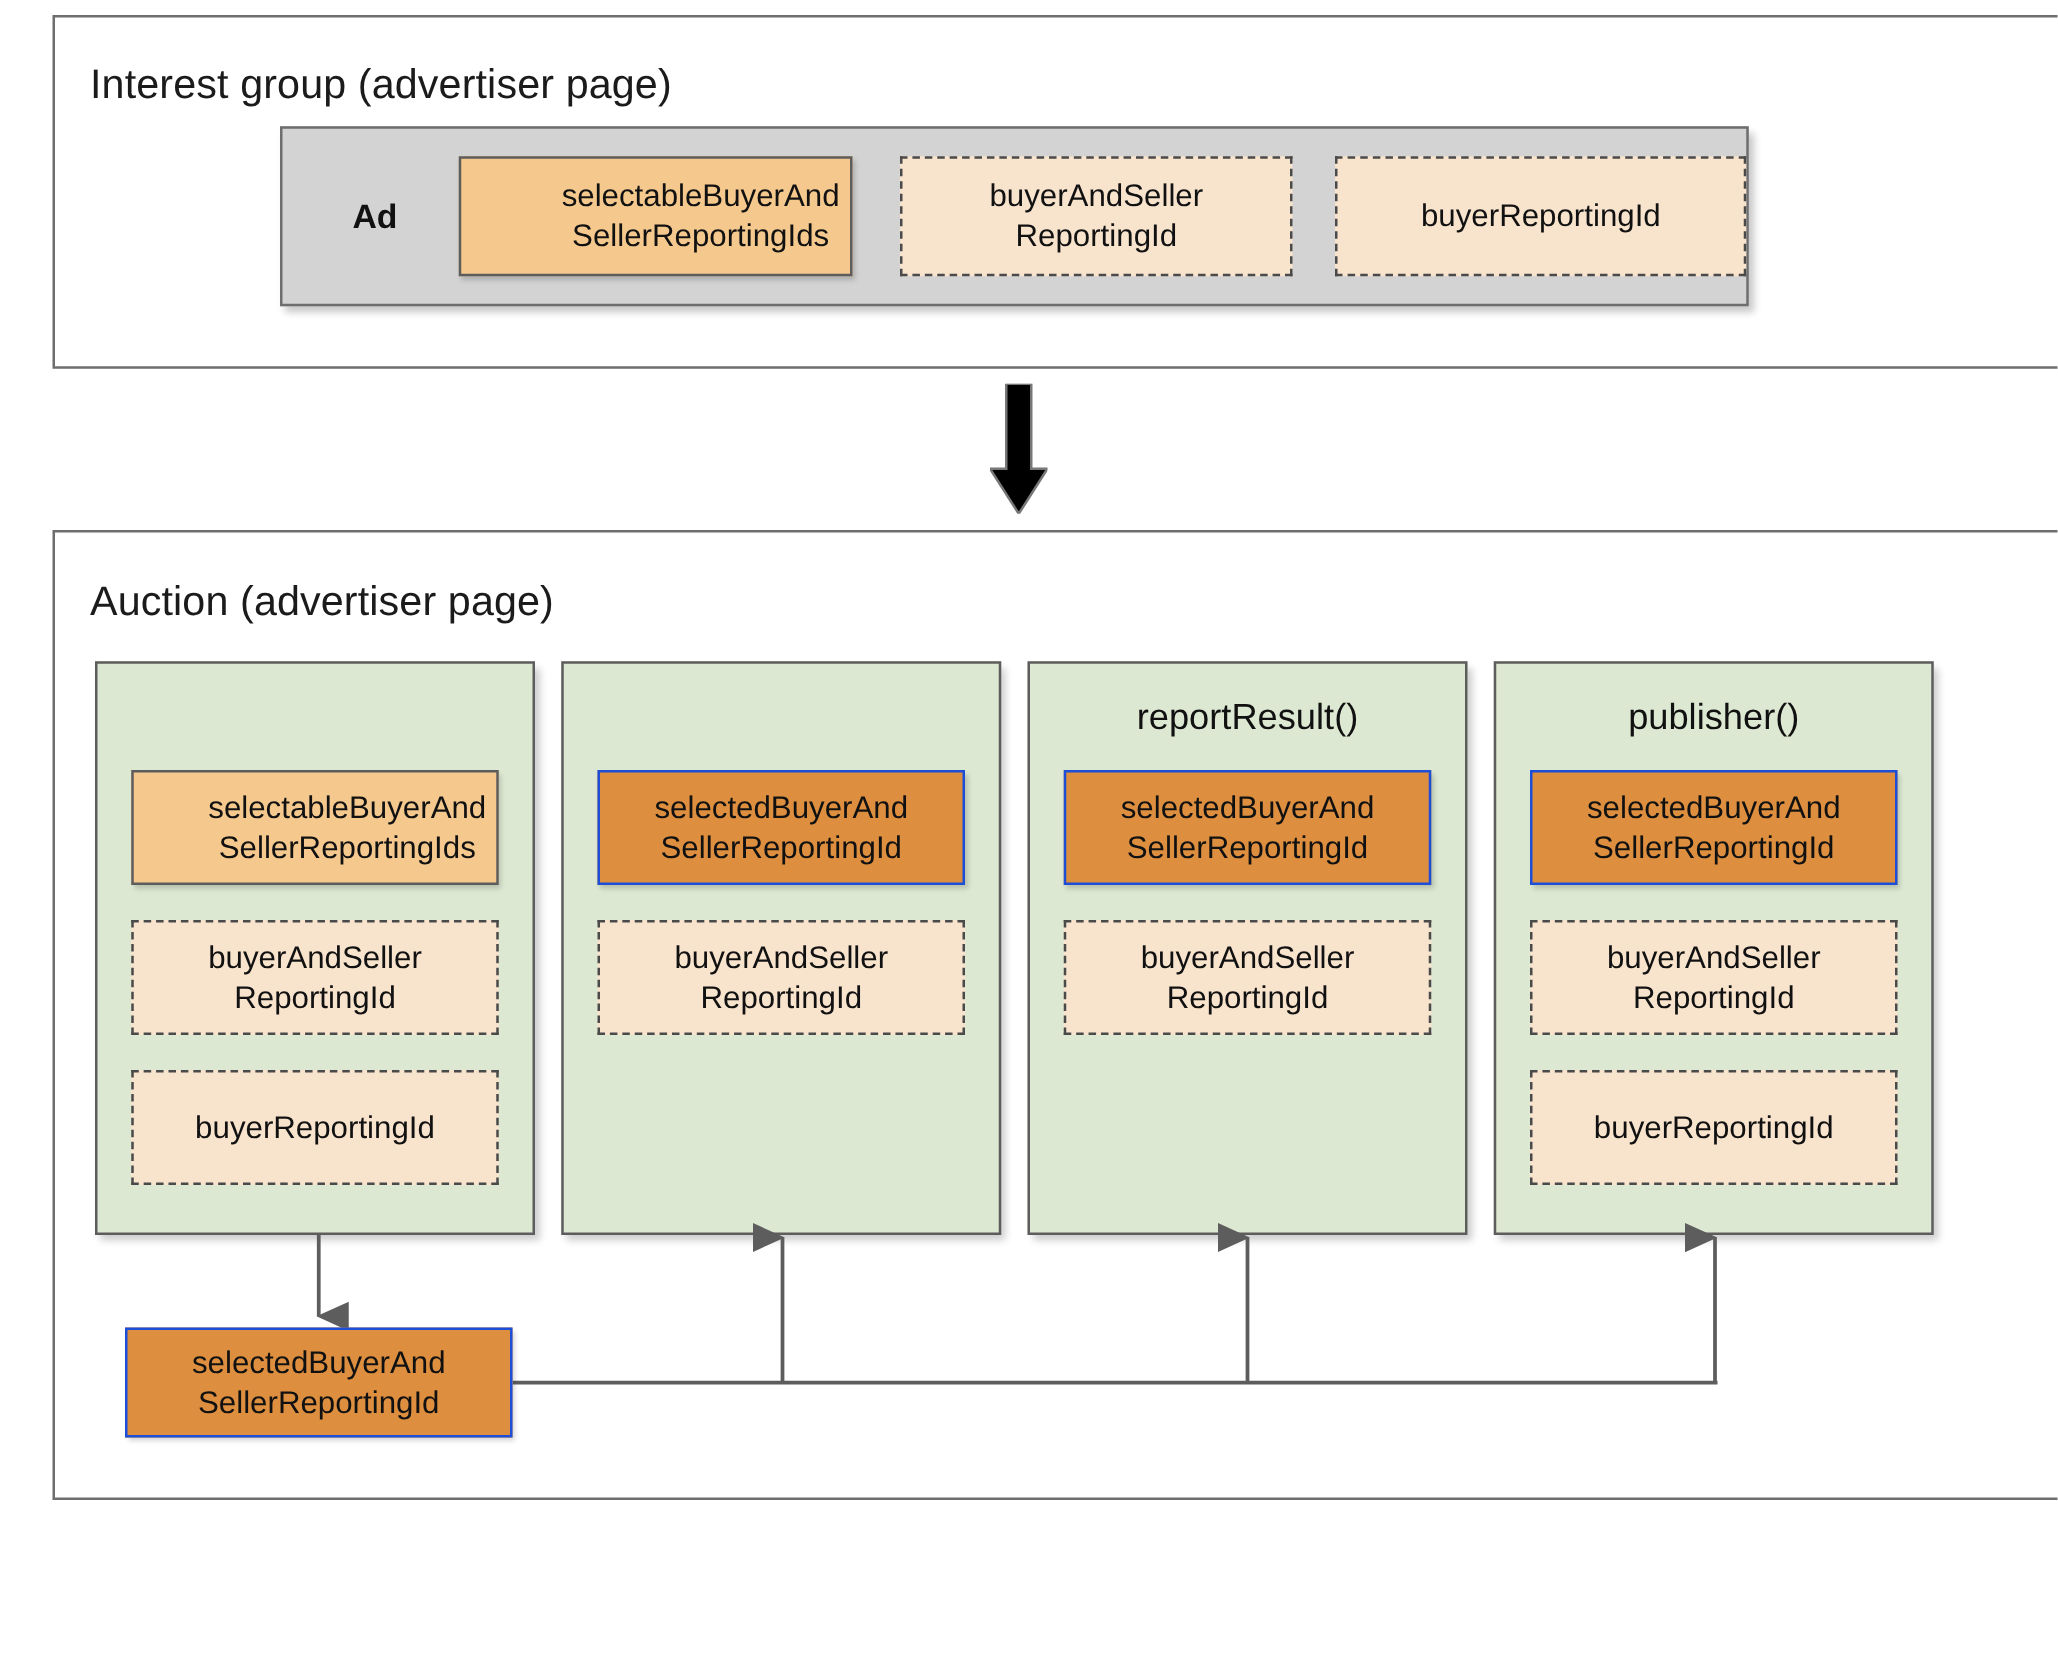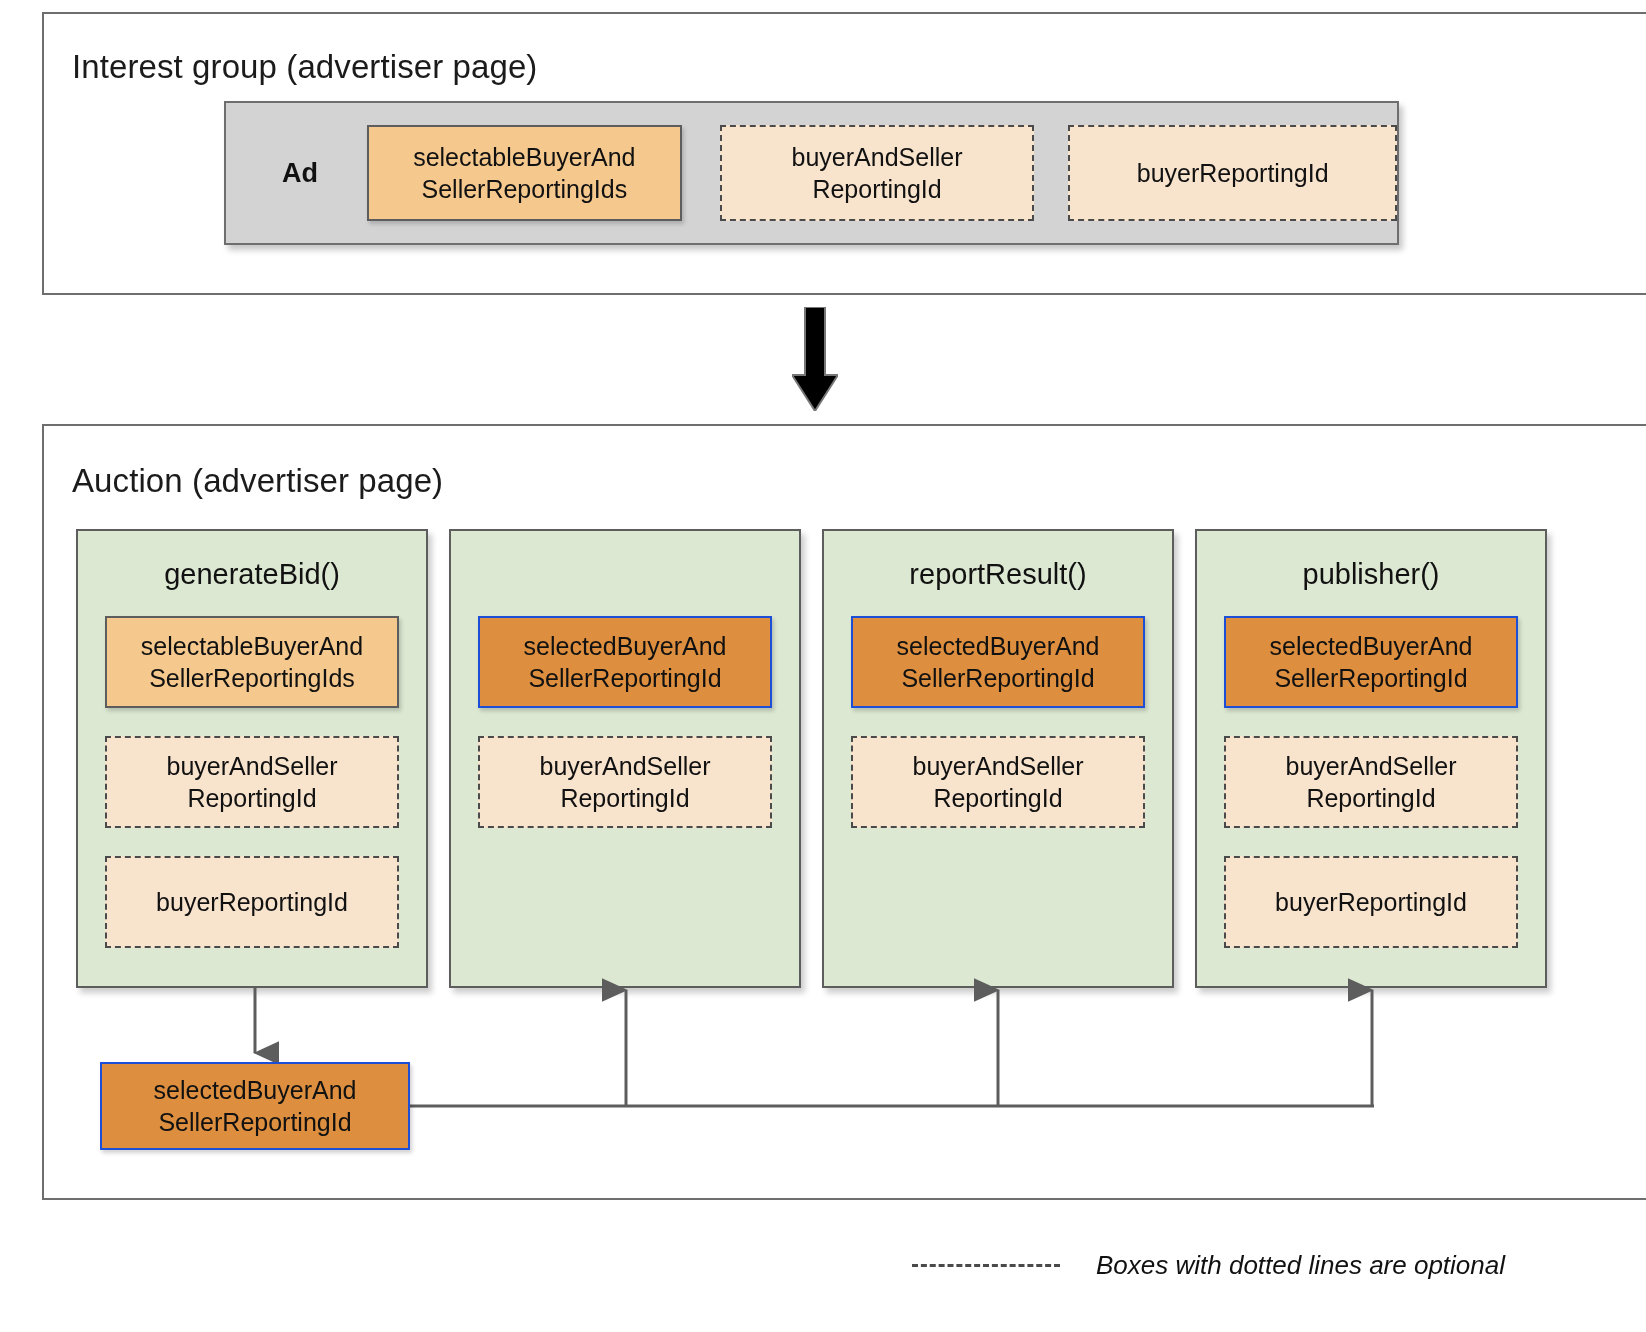--- a/index.html
+++ b/index.html
@@ -74,20 +74,21 @@
     text-align: center;
     font-size: 25px;
     line-height: 1.28;
     color: #111111;
     padding: 0 8px;
   }
   .idbox.solid-light {
     background: #f5c98e;
     border: 2px solid #5d5d5d;
     box-shadow: 2px 3px 4px rgba(0,0,0,0.18);
+    justify-content: flex-end;
   }
   .idbox.solid-dark {
     background: #dd8f3f;
     border: 2px solid #1d4ed8;
     box-shadow: 2px 3px 4px rgba(0,0,0,0.18);
   }
   .idbox.dashed {
     background: #f8e3cd;
     border: 2px dashed #4a4a4a;
   }
@@ -203,21 +204,20 @@
 
   <svg id="flow-arrow" viewBox="0 0 46 104">
     <polygon points="13,0 33,0 33,68 46,68 23,104 0,68 13,68" fill="#000000" stroke="#777777" stroke-width="2"></polygon>
   </svg>
 
   <div class="panel" id="panel-auction">
     <div class="panel-title" id="title-auction">Auction (advertiser page)</div>
   </div>
 
   <div class="func-col" id="col-0">
-    <div class="func-title">generateBid()</div>
     <div class="func-items">
       <div class="idbox solid-light">
         <span>selectableBuyerAnd<br>SellerReportingIds</span>
       </div>
       <div class="idbox dashed">
         <span>buyerAndSeller<br>ReportingId</span>
       </div>
       <div class="idbox dashed">
         <span>buyerReportingId</span>
       </div>
@@ -280,18 +280,14 @@
 
     <line x1="966" y1="146" x2="966" y2="30" stroke="#5d5d5d" stroke-width="3" marker-end="url(#arrow-up)"></line>
 
     <line x1="1340" y1="146" x2="1340" y2="30" stroke="#5d5d5d" stroke-width="3" marker-end="url(#arrow-up)"></line>
   </svg>
 
   <div class="idbox solid-dark" id="selected-box">
     <span>selectedBuyerAnd<br>SellerReportingId</span>
   </div>
 
-  <div id="legend">
-    <div id="legend-dash"></div>
-    <div id="legend-label">Boxes with dotted lines are optional</div>
-  </div>
 
 </div>
 
 </body></html>

